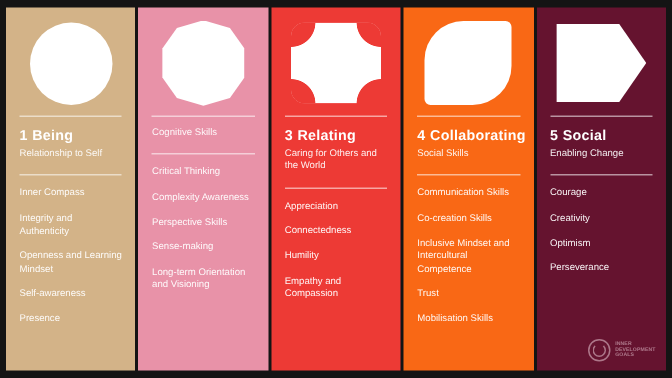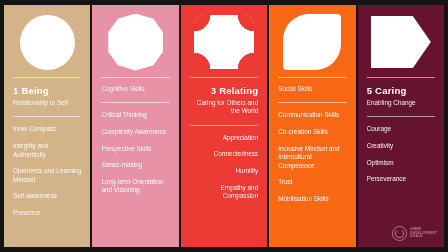--- a/index.html
+++ b/index.html
@@ -175,21 +175,21 @@
       <div class="head-pad"></div>
       <div class="divider" style="background: rgb(255, 255, 255);"></div>
       <ul class="list">
         <li>Critical Thinking</li>
         <li>Complexity Awareness</li>
         <li>Perspective Skills</li>
         <li>Sense-making</li>
         <li>Long-term Orientation and Visioning</li>
       </ul>
     </div>
-    <div class="card" style="background: rgb(237, 58, 53); text-align: right;">
+    <div class="card" style="background: rgb(237, 58, 53);">
       <div class="shape-box">
         <div class="shape quatrefoil"></div>
       </div>
       <div class="divider" style="background: rgb(255, 255, 255);"></div>
       <div class="head">
         <div class="head-title"><span class="num">3</span><span>Relating</span></div>
         <div class="head-sub">Caring for Others and the World</div>
       </div>
       <div class="head-pad"></div>
       <div class="divider" style="background: rgb(255, 255, 255);"></div>
@@ -199,39 +199,40 @@
         <li>Humility</li>
         <li>Empathy and Compassion</li>
       </ul>
     </div>
     <div class="card" style="background: rgb(249, 104, 21);">
       <div class="shape-box">
         <div class="shape leaf"></div>
       </div>
       <div class="divider" style="background: rgb(255, 255, 255);"></div>
       <div class="head">
+        <div class="head-title"><span class="num">4</span><span>Collaborating</span></div>
         <div class="head-sub">Social Skills</div>
       </div>
       <div class="head-pad"></div>
       <div class="divider" style="background: rgb(255, 255, 255);"></div>
       <ul class="list">
         <li>Communication Skills</li>
         <li>Co-creation Skills</li>
         <li>Inclusive Mindset and Intercultural Competence</li>
         <li>Trust</li>
         <li>Mobilisation Skills</li>
       </ul>
     </div>
     <div class="card" style="background: rgb(101, 19, 47);">
       <div class="shape-box">
         <div class="shape arrow"></div>
       </div>
       <div class="divider" style="background: rgb(255, 255, 255);"></div>
       <div class="head">
-        <div class="head-title"><span class="num">5</span><span>Caring</span></div>
+        <div class="head-title"><span class="num">5</span><span>Social</span></div>
         <div class="head-sub">Enabling Change</div>
       </div>
       <div class="head-pad"></div>
       <div class="divider" style="background: rgb(255, 255, 255);"></div>
       <ul class="list">
         <li>Courage</li>
         <li>Creativity</li>
         <li>Optimism</li>
         <li>Perseverance</li>
       </ul>

